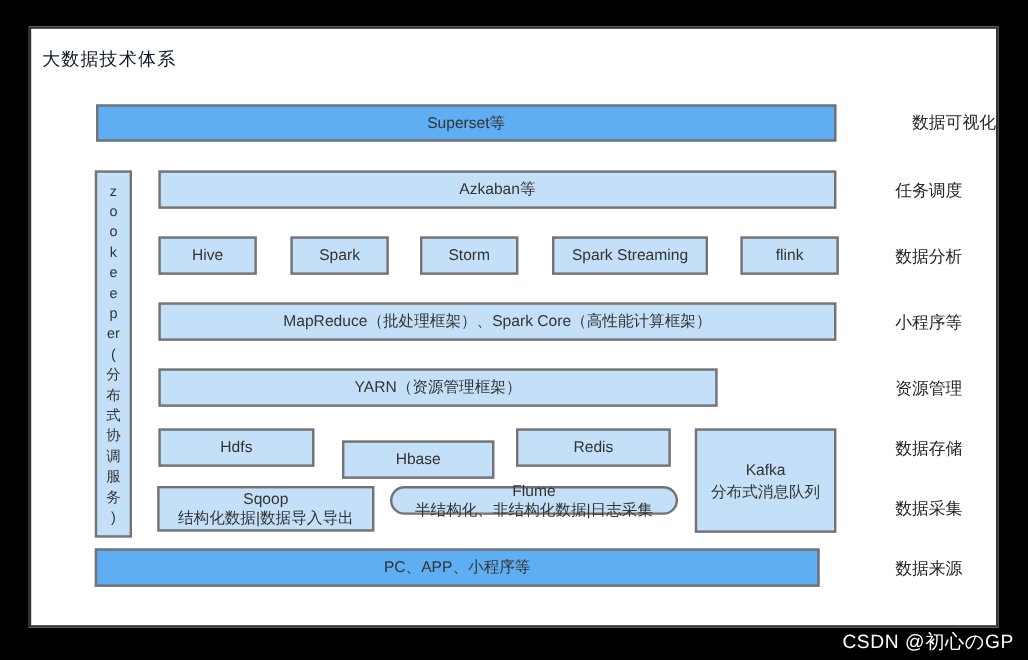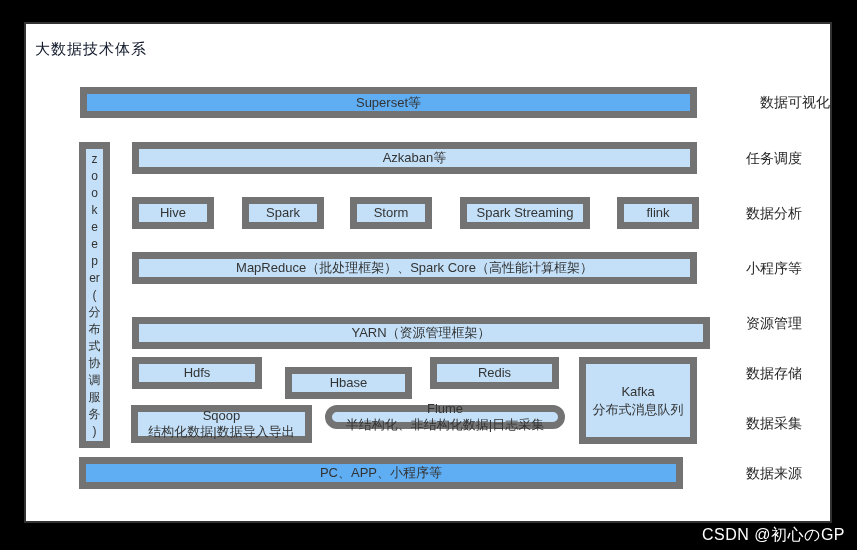--- a/index.html
+++ b/index.html
@@ -10,37 +10,37 @@
   }
   .panel{
     position:absolute;left:24px;top:22px;width:804px;height:497px;
     background:#fff;border:2px solid #333;box-sizing:content-box;
   }
   .diagram-title{
     position:absolute;left:9px;top:16px;font-size:15px;color:#0f172a;
     letter-spacing:1px;
   }
   .box{
-    position:absolute;border:7px solid #737373;box-sizing:border-box;
+    position:absolute;border:2px solid #737373;box-sizing:border-box;
     display:flex;flex-direction:column;align-items:center;justify-content:center;
     font-size:13px;color:#333;text-align:center;line-height:16px;
   }
   .dark{background:#5fadf2;}
   .light{background:#c3e0f8;}
   
   .superset{left:54px;top:63px;width:617px;height:31px;}
   .zk{left:53px;top:118px;width:31px;height:306px;font-size:12px;line-height:17px;white-space:pre-line;}
   .azkaban{left:106px;top:118px;width:565px;height:32px;}
   .hive{left:106px;top:173px;width:82px;height:32px;}
   .spark{left:216px;top:173px;width:82px;height:32px;}
   .storm{left:324px;top:173px;width:82px;height:32px;}
   .sparkstreaming{left:434px;top:173px;width:130px;height:32px;}
   .flink{left:591px;top:173px;width:82px;height:32px;}
   .mapreduce{left:106px;top:228px;width:565px;height:32px;}
-  .yarn{left:106px;top:283px;width:578px;height:32px;margin-top:10px;}
+  .yarn{left:106px;top:283px;width:466px;height:32px;}
   .hdfs{left:106px;top:333px;width:130px;height:32px;}
   .hbase{left:259px;top:343px;width:127px;height:32px;}
   .redis{left:404px;top:333px;width:129px;height:32px;}
   .kafka{left:553px;top:333px;width:118px;height:87px;line-height:18px;}
   .sqoop{left:105px;top:381px;width:181px;height:38px;}
   .flume{left:299px;top:381px;width:240px;height:24px;border-radius:18px;}
   .source{left:53px;top:433px;width:604px;height:32px;}
   .row-label{
     position:absolute;left:692px;width:112px;height:20px;line-height:20px;
     text-align:center;font-size:14px;color:#262626;

